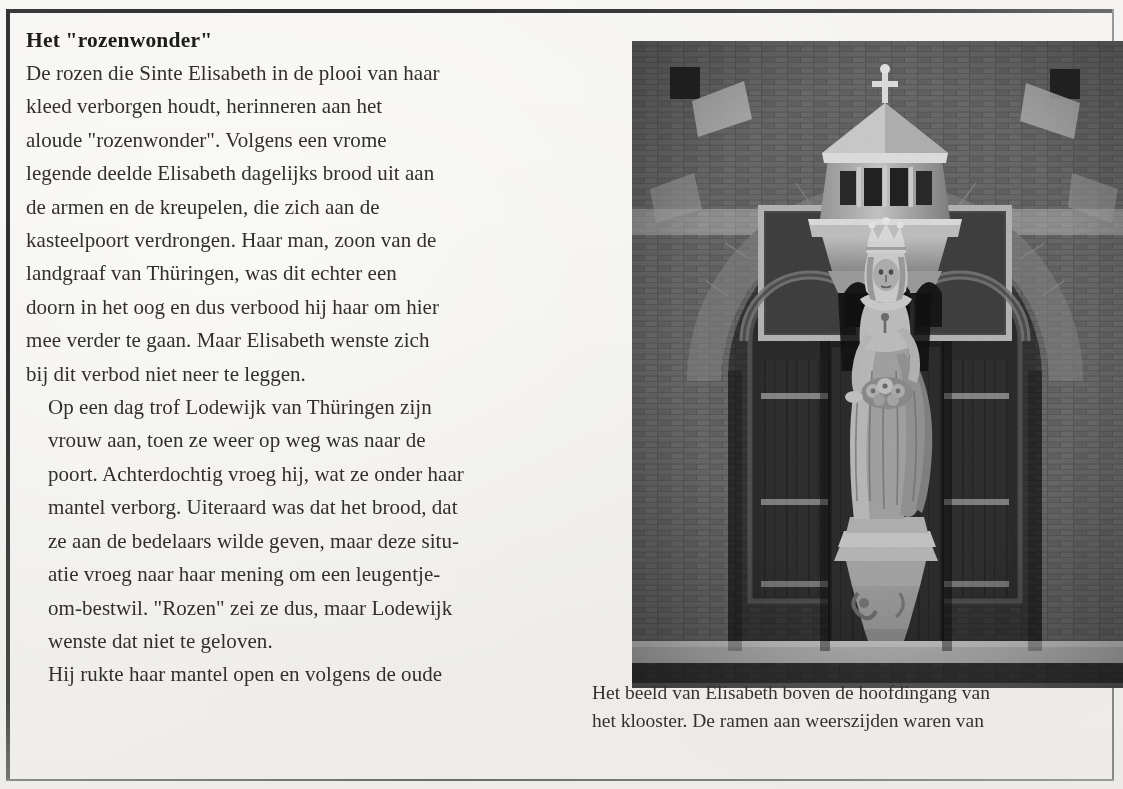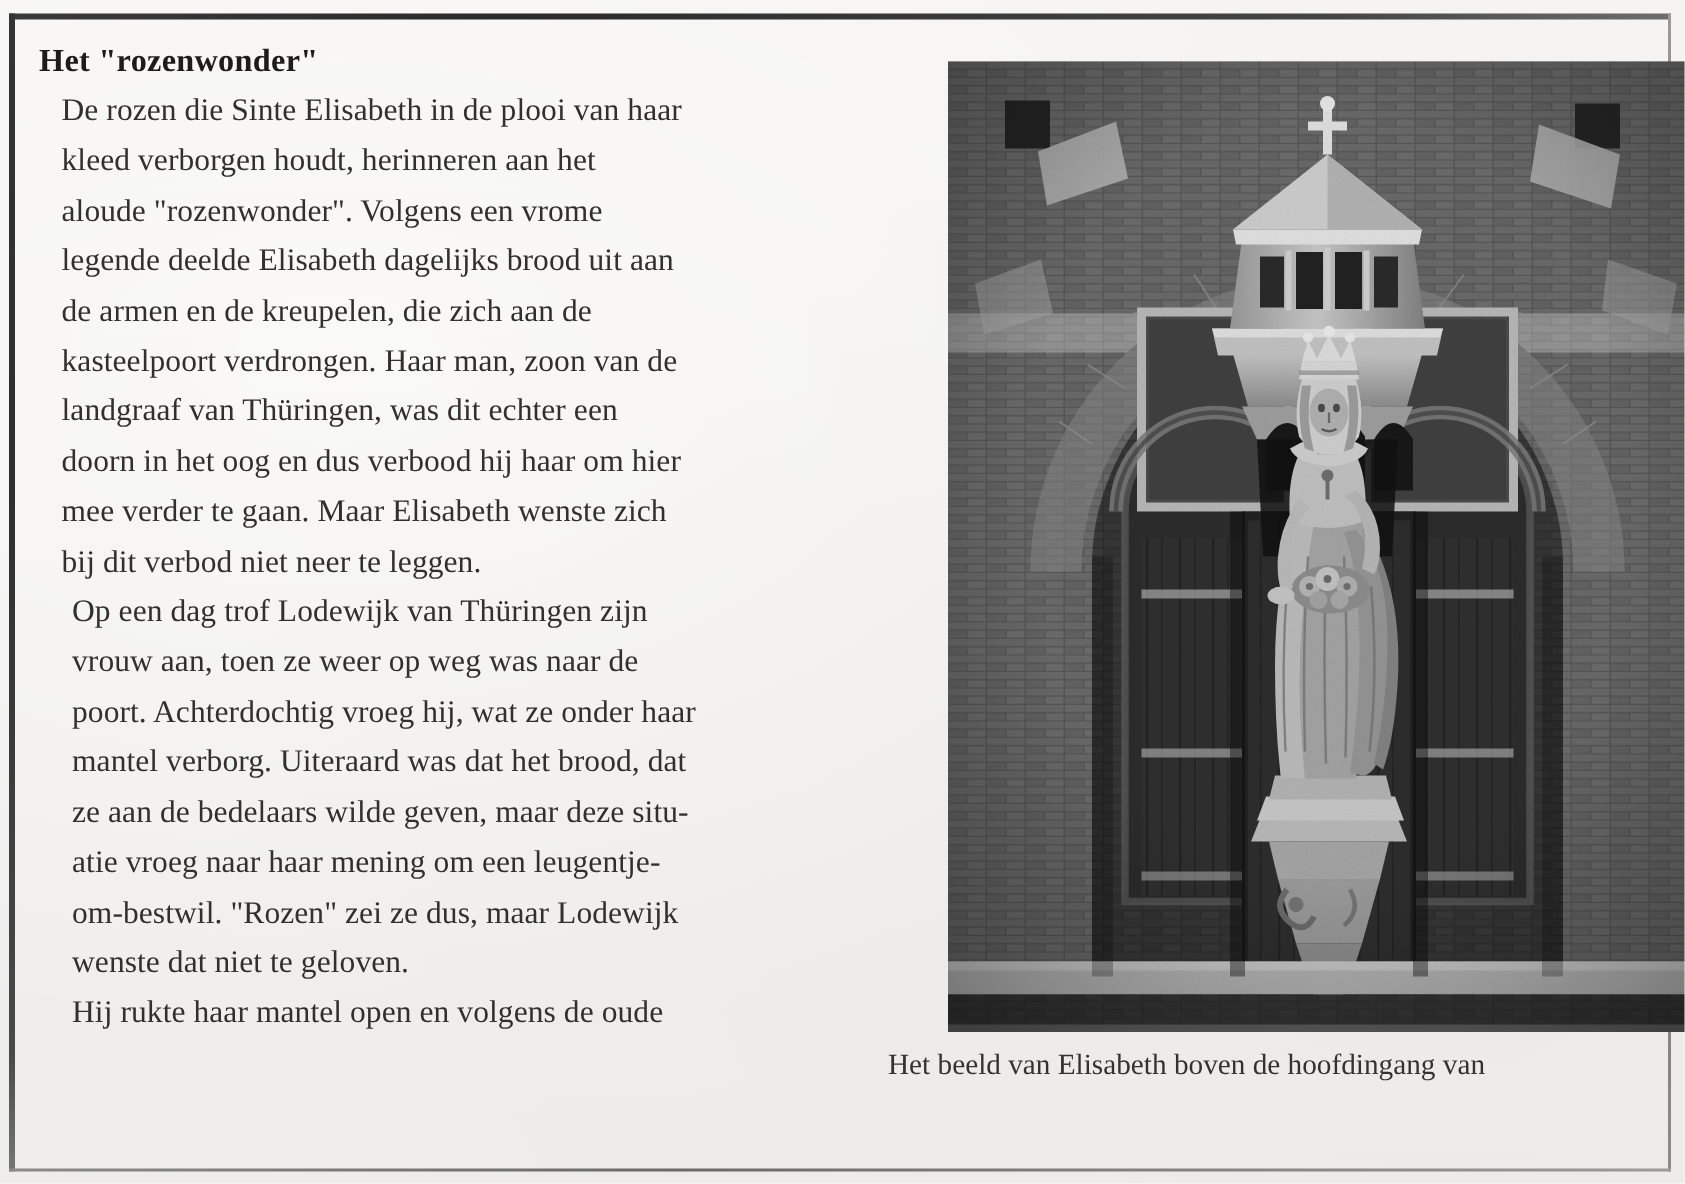--- a/index.html
+++ b/index.html
@@ -68,21 +68,21 @@
     line-height: 28px;
     color: #1d1c1a;
   }
   .para {
     margin: 0;
     font-size: 21px;
     line-height: 33.4px;
     color: #322f2c;
     letter-spacing: 0.05px;
   }
-  .para.ragged { text-align: left; margin-left: 15px; }
+  .para.ragged { text-align: left; }
   .para.justified { text-align: justify; text-align-last: left; margin-left: 22px; }
   .para .lastline { display: block; }
 
   
   #photo-figure {
     position: absolute;
     left: 592px;
     top: 25px;
     width: 506px;
     height: 647px;
@@ -92,21 +92,21 @@
     inset: 0;
     overflow: hidden;
     background: #4a4540;
     filter: grayscale(1) contrast(1.06);
   }
   #photo svg { display: block; width: 100%; height: 100%; }
 
   #figure-caption {
     position: absolute;
     left: 592px;
-    top: 697px;
+    top: 679px;
     width: 508px;
     font-size: 19.5px;
     line-height: 27.5px;
     color: #35322e;
     text-align: justify;
     text-align-last: left;
   }
   #figure-caption .lastline { display: block; }
 
   
@@ -420,14 +420,14 @@
             <feComponentTransfer>
                 <feFuncA type="linear" slope="0.5"></feFuncA>
               </feComponentTransfer>
           </filter>
         </defs>
         <rect width="506" height="647" filter="url(#noiseF)" opacity="0.55"></rect>
       </svg>
     </div>
   </figure>
 
-  <figcaption id="figure-caption"><span>Het beeld van Elisabeth boven de hoofdingang van</span><br><br></figcaption>
+  <figcaption id="figure-caption"><span>Het beeld van Elisabeth boven de hoofdingang van</span><br><span>het klooster. De ramen aan weerszijden waren van</span><br></figcaption>
 </div>
 
 </body></html>

